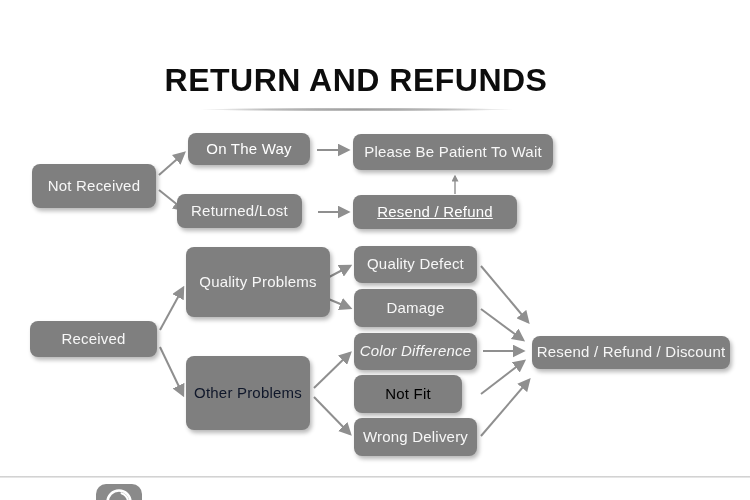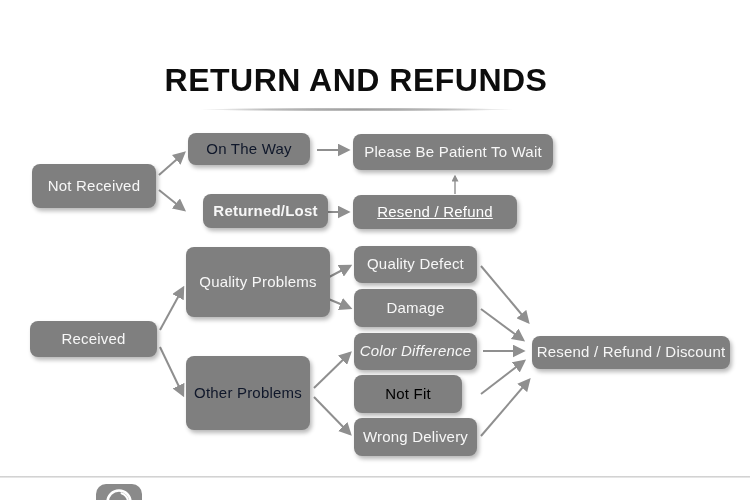--- a/index.html
+++ b/index.html
@@ -71,23 +71,23 @@
         <line x1="481" y1="222" x2="528" y2="278" stroke="#8f8f8f" stroke-width="2" marker-end="url(#arrow-head)"></line>
         <line x1="481" y1="265" x2="523" y2="296" stroke="#8f8f8f" stroke-width="2" marker-end="url(#arrow-head)"></line>
         <line x1="483" y1="307" x2="523" y2="307" stroke="#8f8f8f" stroke-width="2" marker-end="url(#arrow-head)"></line>
         <line x1="481" y1="350" x2="524" y2="317" stroke="#8f8f8f" stroke-width="2" marker-end="url(#arrow-head)"></line>
         <line x1="481" y1="392" x2="529" y2="336" stroke="#8f8f8f" stroke-width="2" marker-end="url(#arrow-head)"></line>
       </g>
   </svg>
 
   <div id="node-layer">
       <div class="node" style="left: 32px; top: 120px; width: 124px; height: 44px; background: rgb(127, 127, 127); color: rgb(247, 247, 247);">Not Received</div>
-      <div class="node" style="left: 188px; top: 89px; width: 122px; height: 32px; background: rgb(127, 127, 127); color: #0f172a;">On The Way</div>
+      <div class="node" style="left: 188px; top: 89px; width: 122px; height: 32px; background: rgb(127, 127, 127); color: #ffffff;">On The Way</div>
       <div class="node" style="left: 353px; top: 90px; width: 200px; height: 36px; background: rgb(127, 127, 127); color: rgb(247, 247, 247);">Please Be Patient To Wait</div>
-      <div class="node" style="left: 203px; top: 150px; width: 125px; height: 34px; background: rgb(127, 127, 127); color: rgb(247, 247, 247); font-weight: bold;">Returned/Lost</div>
+      <div class="node" style="left: 177px; top: 150px; width: 125px; height: 34px; background: rgb(127, 127, 127); color: rgb(247, 247, 247);">Returned/Lost</div>
       <div class="node" style="left: 353px; top: 151px; width: 164px; height: 34px; background: rgb(127, 127, 127); color: #ffffff; text-decoration: underline;">Resend / Refund</div>
       <div class="node" style="left: 30px; top: 277px; width: 127px; height: 36px; background: rgb(127, 127, 127); color: rgb(247, 247, 247);">Received</div>
       <div class="node" style="left: 186px; top: 203px; width: 144px; height: 70px; background: rgb(127, 127, 127); color: rgb(247, 247, 247);">Quality Problems</div>
       <div class="node" style="left: 186px; top: 312px; width: 124px; height: 74px; background: rgb(127, 127, 127); color: #0f172a;">Other Problems</div>
       <div class="node" style="left: 354px; top: 202px; width: 123px; height: 37px; background: rgb(127, 127, 127); color: rgb(247, 247, 247);">Quality Defect</div>
       <div class="node" style="left: 354px; top: 245px; width: 123px; height: 38px; background: rgb(127, 127, 127); color: rgb(247, 247, 247);">Damage</div>
       <div class="node" style="left: 354px; top: 289px; width: 123px; height: 37px; background: rgb(127, 127, 127); color: rgb(247, 247, 247); font-style: italic;">Color Difference</div>
       <div class="node" style="left: 354px; top: 331px; width: 108px; height: 38px; background: rgb(127, 127, 127); color: #000000;">Not Fit</div>
       <div class="node" style="left: 354px; top: 374px; width: 123px; height: 38px; background: rgb(127, 127, 127); color: rgb(247, 247, 247);">Wrong Delivery</div>
       <div class="node" style="left: 532px; top: 292px; width: 198px; height: 33px; background: rgb(127, 127, 127); color: rgb(247, 247, 247);">Resend / Refund / Discount</div>

